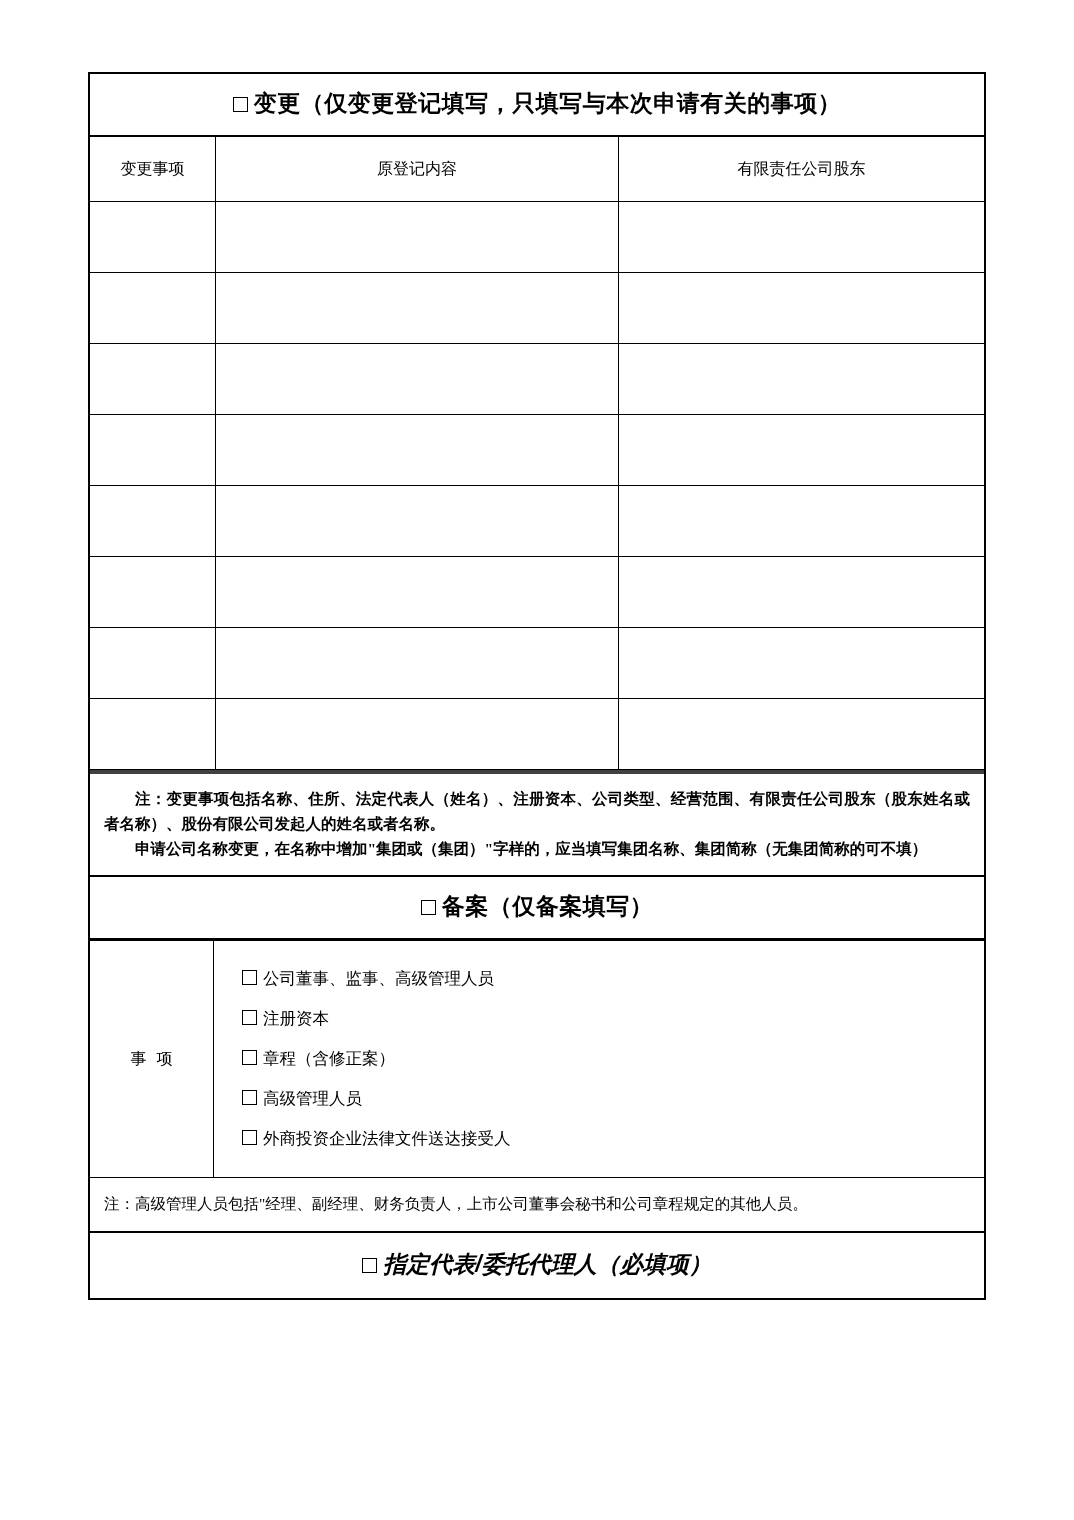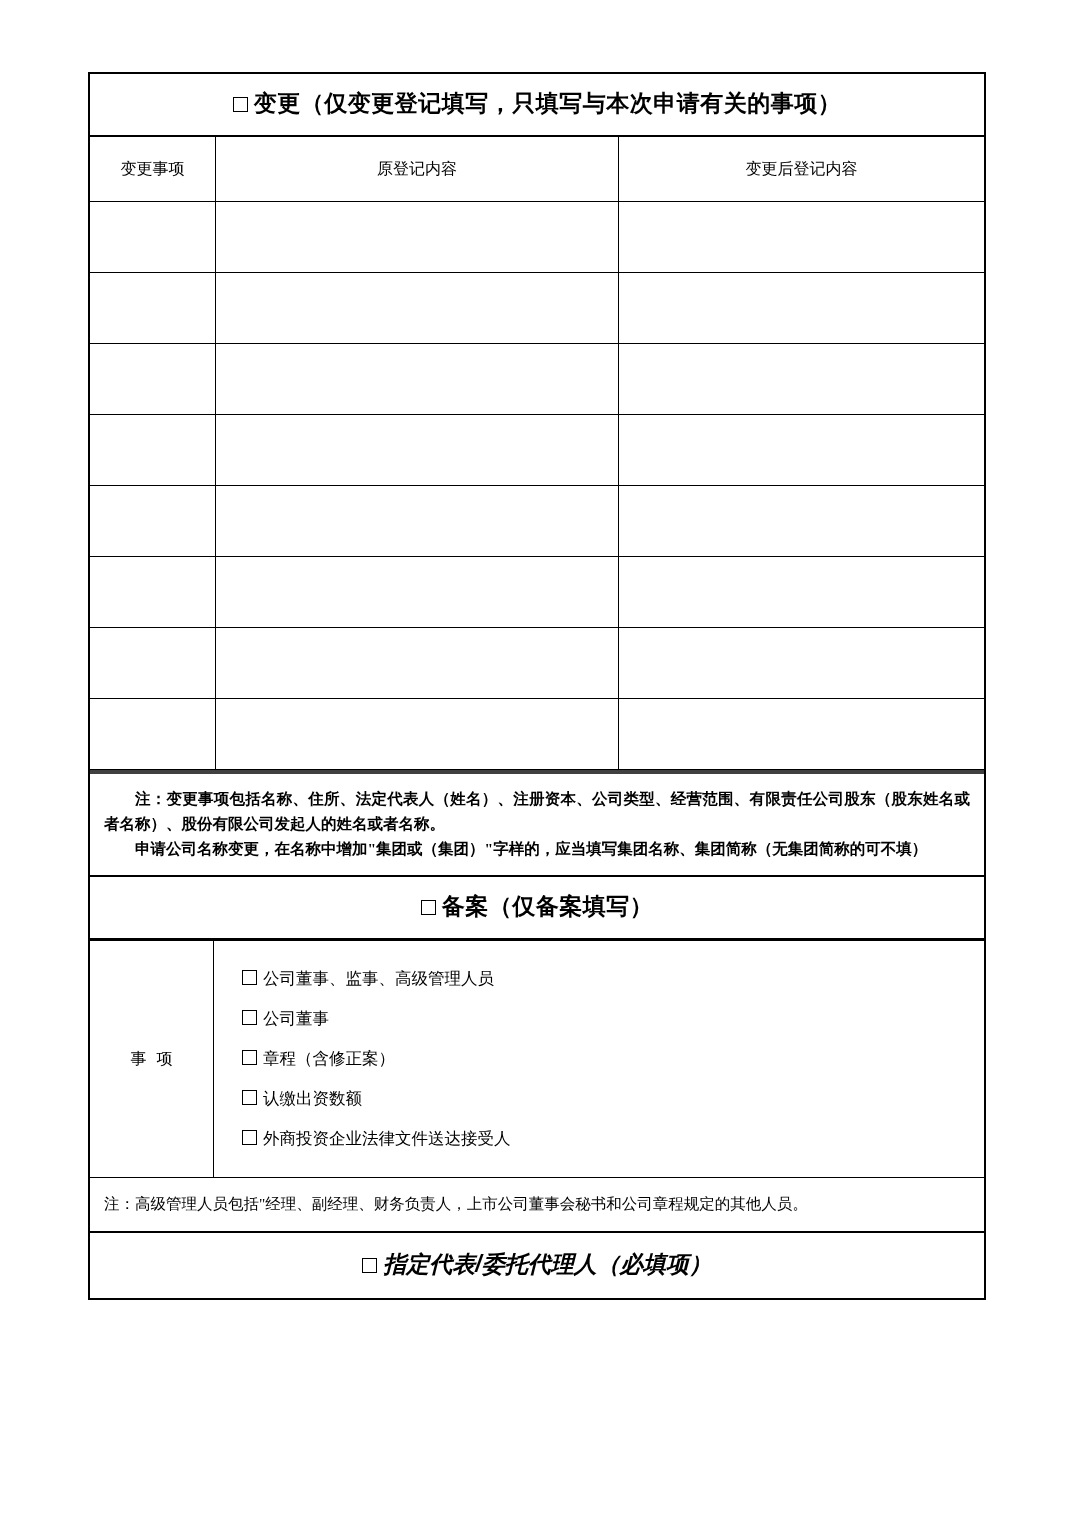--- a/index.html
+++ b/index.html
@@ -125,21 +125,21 @@
 
     <div class="section-title">
       <span class="chk"></span><span>变更（仅变更登记填写，只填写与本次申请有关的事项）</span>
     </div>
 
     <table class="chg">
       <tbody>
           <tr class="head">
         <td class="c1">变更事项</td>
         <td class="c2">原登记内容</td>
-        <td class="c3">变更后登记内容</td>
+        <td class="c3">有限责任公司股东</td>
       </tr>
       <tr>
         <td class="c1"></td>
         <td class="c2"></td>
         <td class="c3"></td>
       </tr>
       <tr>
         <td class="c1"></td>
         <td class="c2"></td>
         <td class="c3"></td>
@@ -186,27 +186,27 @@
       <span class="chk"></span><span>备案（仅备案填写）</span>
     </div>
 
     <div class="record-wrap">
       <div class="record-label">事项</div>
       <div class="record-items">
         <div class="item">
           <span class="chk"></span><span>公司董事、监事、高级管理人员</span>
         </div>
         <div class="item">
-          <span class="chk"></span><span>公司董事</span>
+          <span class="chk"></span><span>注册资本</span>
         </div>
         <div class="item">
           <span class="chk"></span><span>章程（含修正案）</span>
         </div>
         <div class="item">
-          <span class="chk"></span><span>认缴出资数额</span>
+          <span class="chk"></span><span>高级管理人员</span>
         </div>
         <div class="item">
           <span class="chk"></span><span>外商投资企业法律文件送达接受人</span>
         </div>
       </div>
     </div>
 
     <div class="note2">注：高级管理人员包括"经理、副经理、财务负责人，上市公司董事会秘书和公司章程规定的其他人员。</div>
 
     <div class="last-title">

